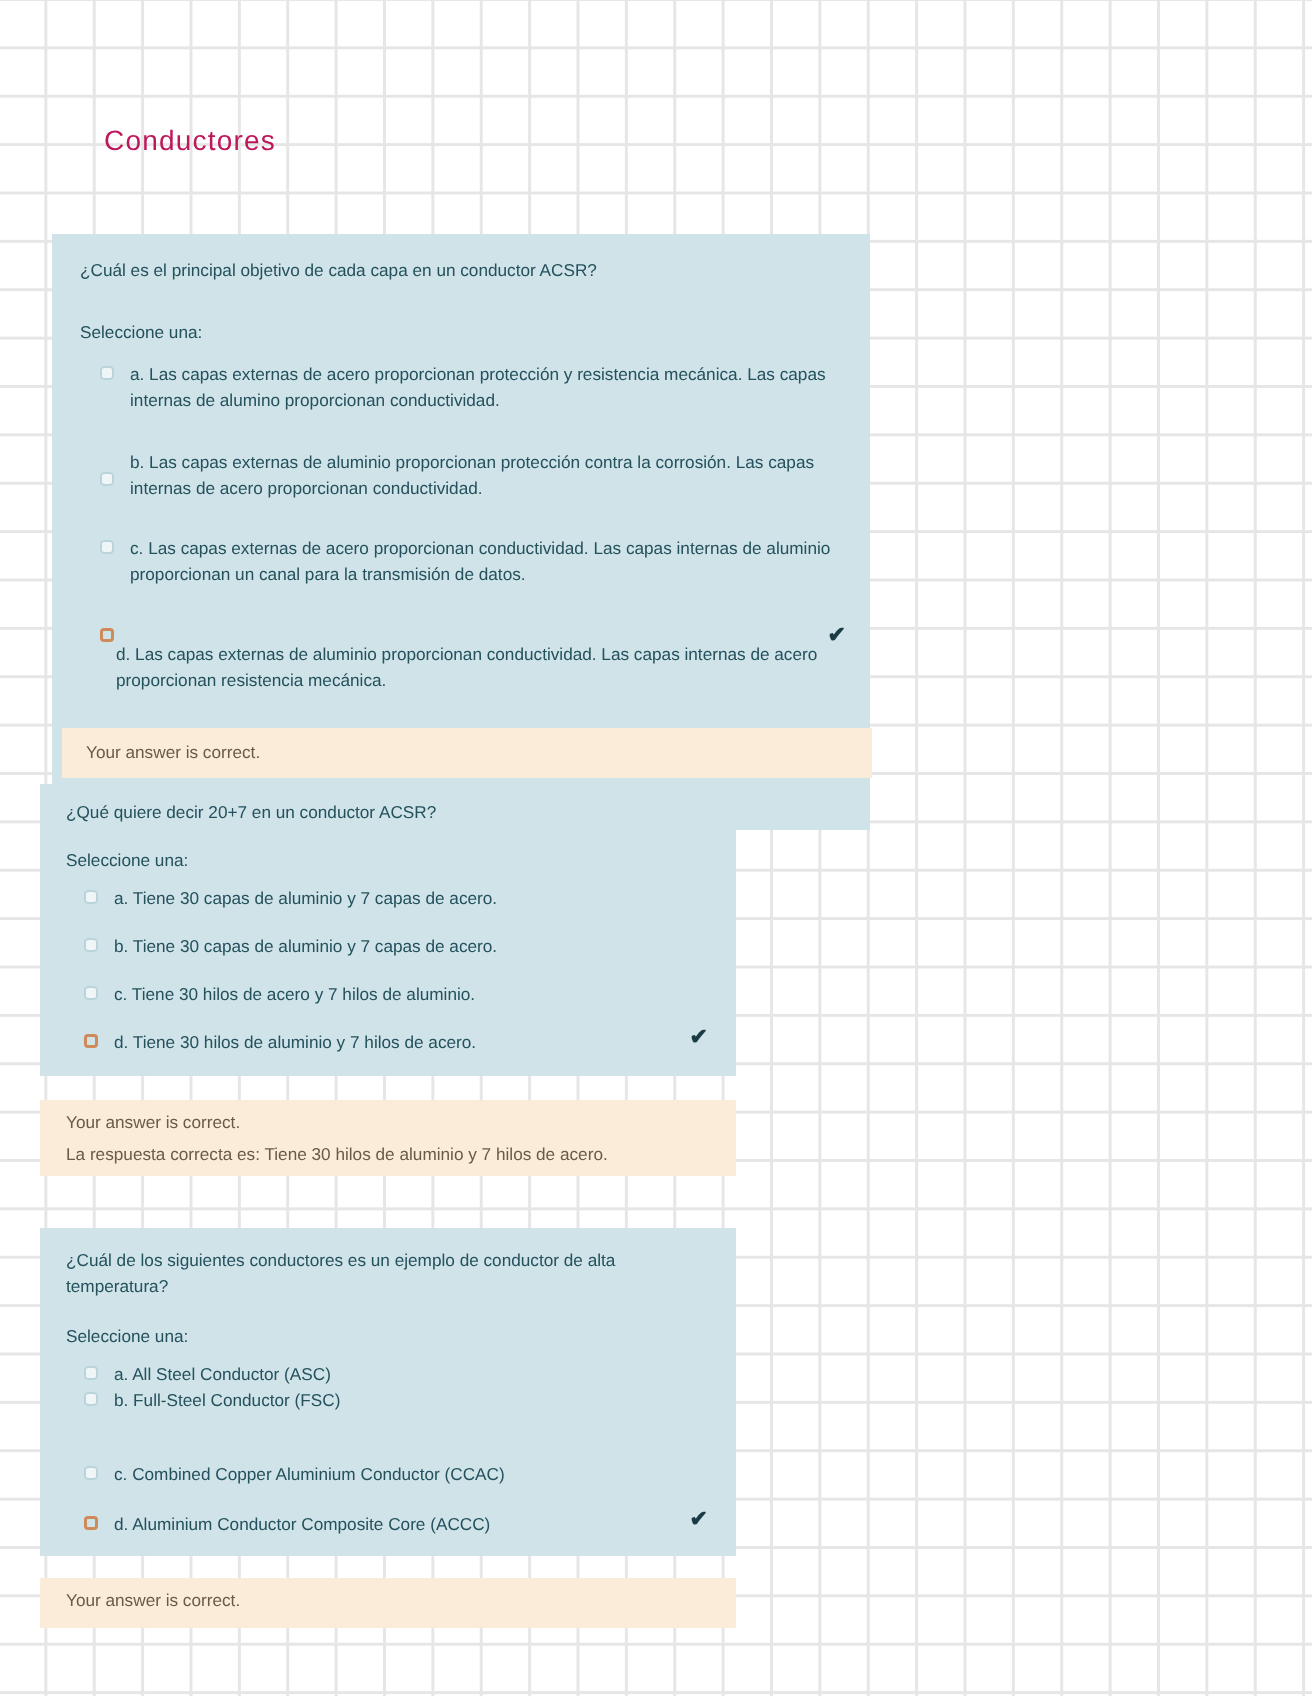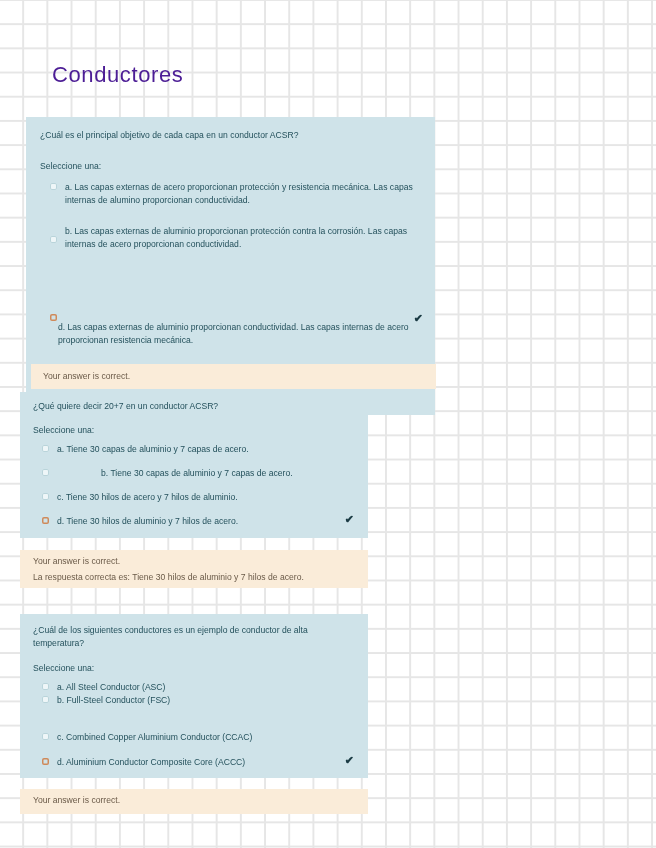--- a/index.html
+++ b/index.html
@@ -32,24 +32,24 @@
     position: absolute;
     left: 0; top: 0;
     width: 656px;
     height: 848px;
     z-index: 1;
   }
   #page-title {
     position: absolute;
     left: 52px;
     top: 62px;
-    font-size: 22px;
+    font-size: 14px;
     font-weight: 400;
     letter-spacing: 0.6px;
-    color: #4c1d95;
+    color: #be185d;
     white-space: nowrap;
     text-align: center;
   }
   .qblock {
     position: absolute;
     background: #cfe3e9;
     box-sizing: border-box;
   }
   .qtext {
     color: #24515c;
@@ -115,21 +115,21 @@
 
   #feedback-1 { left: 31px; top: 364px; width: 405px; height: 25px; }
   #feedback-1 .feedback-text { position: absolute; left: 12px; top: 5px; }
 
   
   #qblock-2 { left: 20px; top: 392px; width: 348px; height: 146px; }
   #qblock-2 .qtext      { position: absolute; left: 13px; top: 8px; width: 325px; }
   #qblock-2 .select-label { position: absolute; left: 13px; top: 33px; }
   #qblock-2 .opt        { position: absolute; left: 22px; width: 310px; }
   #qblock-2 .o-a { top: 51px; }
-  #qblock-2 .o-b { top: 75px; gap: 44px; }
+  #qblock-2 .o-b { top: 75px; }
   #qblock-2 .o-c { top: 99px; }
   #qblock-2 .o-d { top: 123px; }
   #qblock-2 .tick { right: 14px; top: 122px; }
 
   #feedback-2 { left: 20px; top: 550px; width: 348px; height: 38px; }
   #feedback-2 .fb-line-1 { position: absolute; left: 13px; top: 4px; }
   #feedback-2 .fb-line-2 { position: absolute; left: 13px; top: 20px; }
 
   
   #qblock-3 { left: 20px; top: 614px; width: 348px; height: 164px; padding-left: 34px; }
@@ -159,20 +159,24 @@
     <div class="select-label">Seleccione una:</div>
 
     <div class="opt o-a">
       <span class="radio"></span>
       <span class="opt-text">a. Las capas externas de acero proporcionan protección y resistencia mecánica. Las capas internas de alumino proporcionan conductividad.</span>
     </div>
     <div class="opt o-b">
       <span class="radio"></span>
       <span class="opt-text">b. Las capas externas de aluminio proporcionan protección contra la corrosión. Las capas internas de acero proporcionan conductividad.</span>
     </div>
+    <div class="opt o-c">
+      <span class="radio"></span>
+      <span class="opt-text">c. Las capas externas de acero proporcionan conductividad. Las capas internas de aluminio proporcionan un canal para la transmisión de datos.</span>
+    </div>
     <div class="opt o-d">
       <span class="radio checked"></span>
       <span class="opt-text">d. Las capas externas de aluminio proporcionan conductividad. Las capas internas de acero proporcionan resistencia mecánica.</span>
     </div>
     <div class="tick">✔</div>
   </div>
 
   <div class="feedback" id="feedback-1">
     <div class="feedback-text">Your answer is correct.</div>
   </div>

